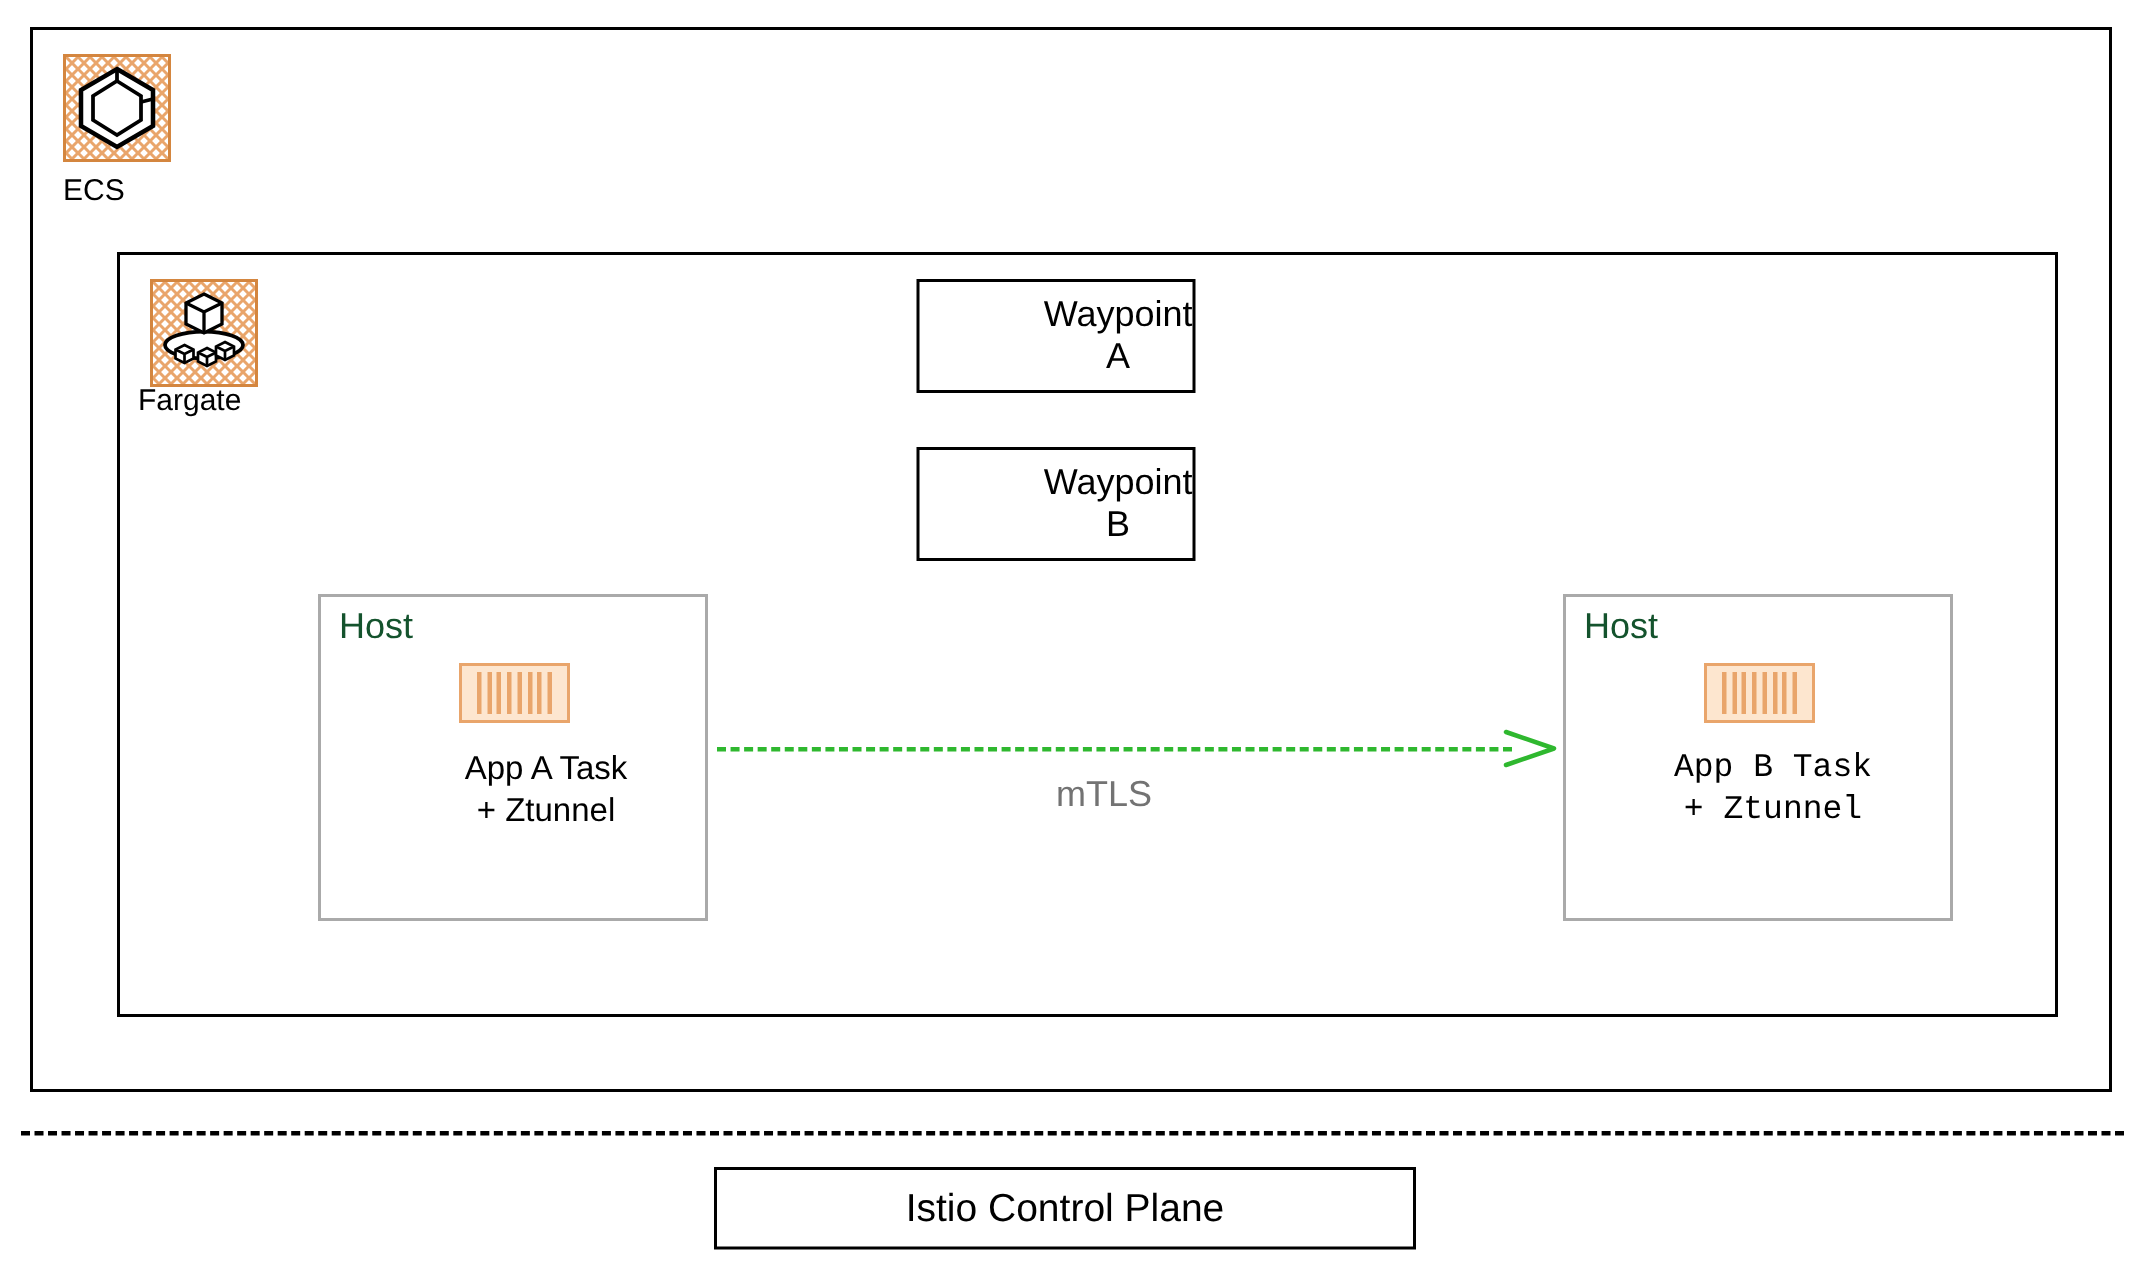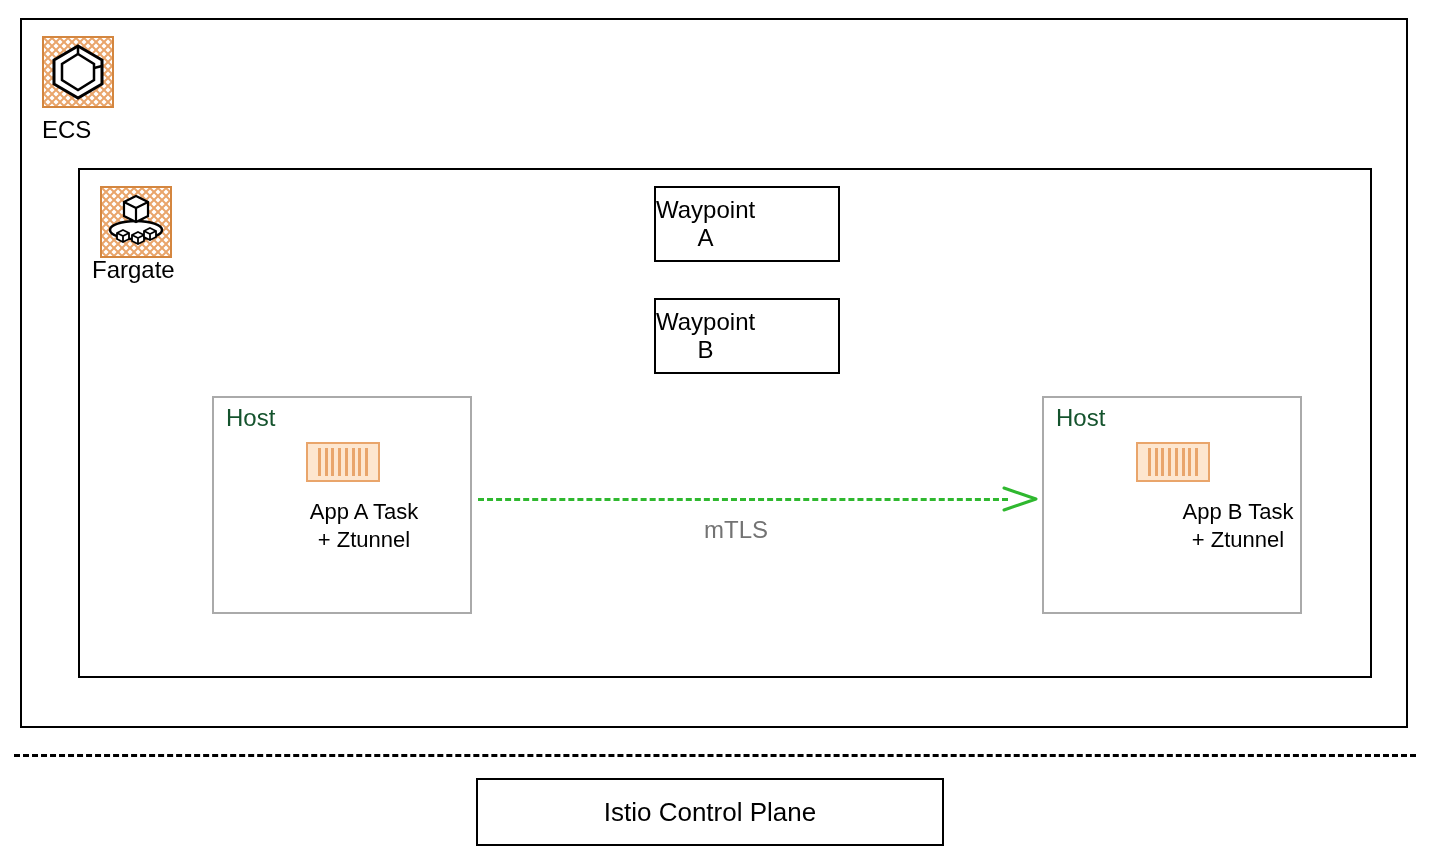--- a/index.html
+++ b/index.html
@@ -26,29 +26,28 @@
     position: absolute;
     border: 2px solid #aaa;
     background: #fff;
   }
   .small-outline {
     position: absolute;
     border: 2px solid #000;
     background: #fff;
     display: flex;
     align-items: center;
-    justify-content: flex-start;
+    justify-content: flex-end;
     text-align: center;
     font-size: 24px;
     line-height: 1.15;
-    margin-left: 43px;
   }
   .label {
     position: absolute;
-    font-size: 24px;
+    font-size: 20px;
   }
   .host-label {
     position: absolute;
     font-size: 24px;
     color: #14532d;
   }
   .task-label {
     position: absolute;
     font-size: 22px;
     text-align: center;
@@ -199,30 +198,30 @@
   <div class="barcode" style="left:1136px; top:442px;">
     <span></span>
       <span></span>
       <span></span>
       <span></span>
       <span></span>
       <span></span>
       <span></span>
       <span></span>
   </div>
-  <div class="task-label" style="left:1098px; top:498px; width:280px; white-space:pre-line;">App B Task
+  <div class="task-label" style="left:1042px; top:498px; width:280px; white-space:pre-line;font-family:Liberation Mono, monospace;">App B Task
 + Ztunnel</div>
 
   <div class="mtls-line" style="left:478px; top:498px; width:530px;"></div>
   <div class="arrow-head" style="left:1004px; top:486px;">
     <svg width="36" height="26" viewBox="0 0 36 26">
       <path d="M0 2 L32 13 L0 24" fill="none" stroke="#2fb82f" stroke-width="3" stroke-linecap="round" stroke-linejoin="round"></path>
     </svg>
   </div>
   <div class="mtls-label" style="left:704px; top:516px;">mTLS</div>
 
   <div class="dashed-hr" style="left:14px; top:754px; width:1402px;"></div>
 
-  <div class="control-box" style="left:476px; top:778px; width:468px; height:68px;">
+  <div class="control-box" style="left:476px; top:778px; width:468px; height:55px;">
     <span>Istio Control Plane</span>
   </div>
 
 </div>
 
 </body></html>

